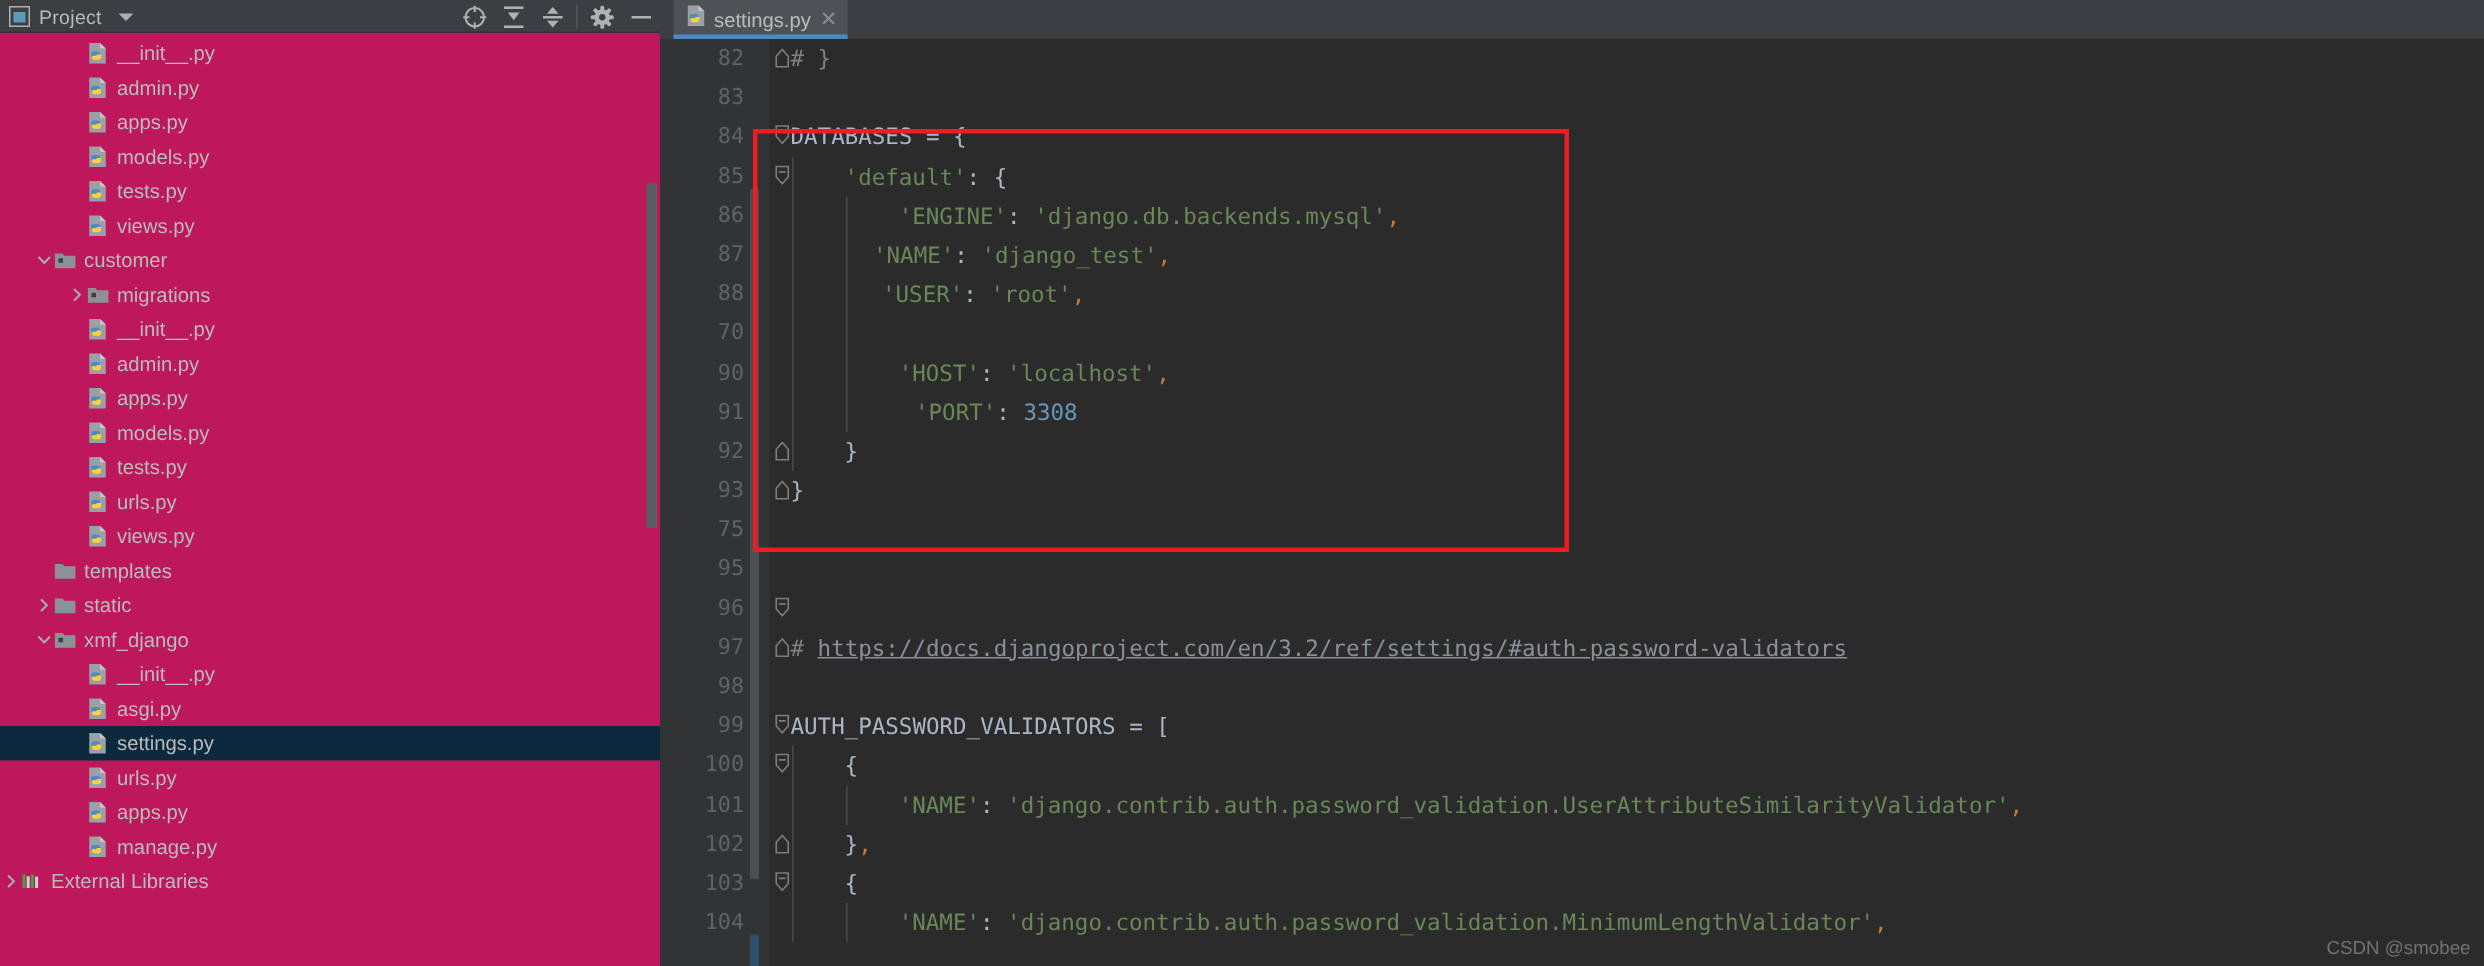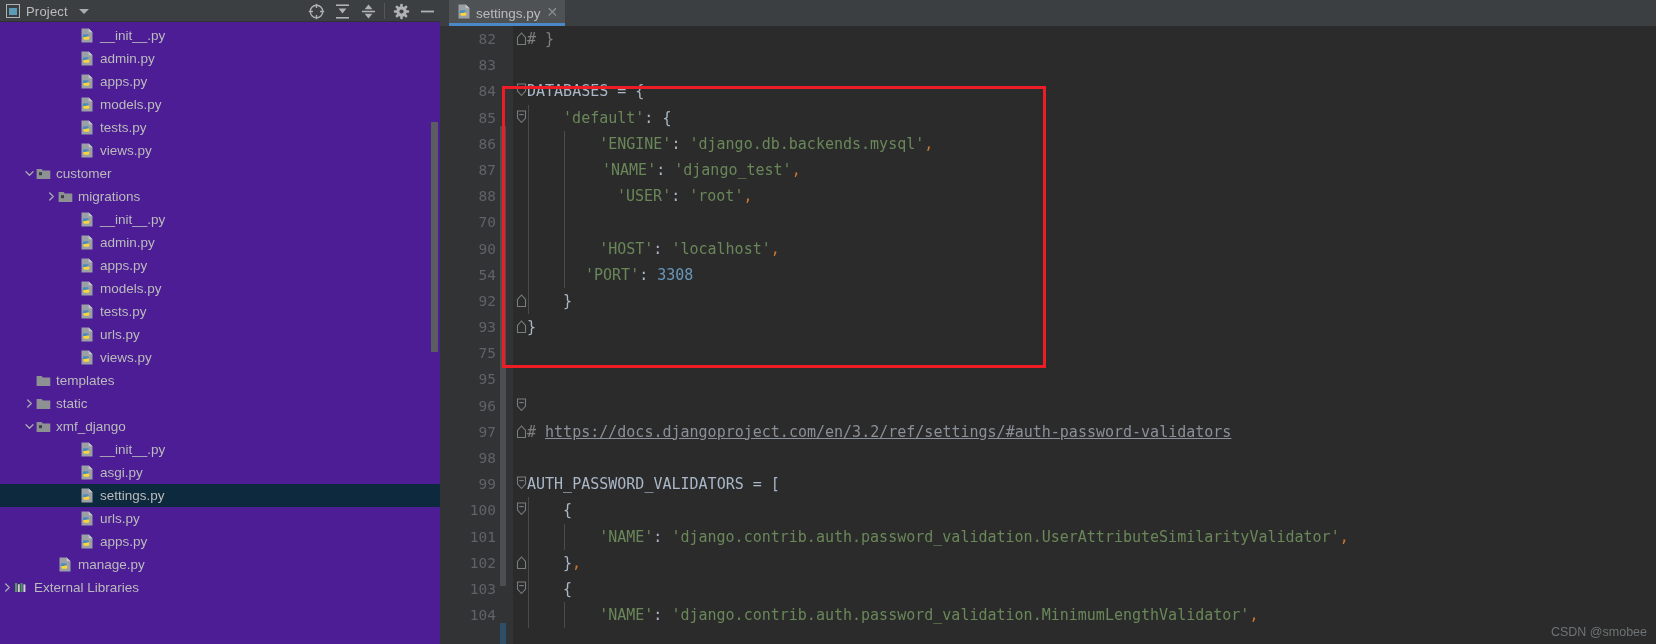--- a/index.html
+++ b/index.html
@@ -8,21 +8,21 @@
     background: #2b2b2b;
     font-family: "Liberation Sans", sans-serif;
     overflow: hidden;
   }
   #app { position: relative; width: 1656px; height: 644px; display: flex; }
 
   
   #project-panel {
     position: relative;
     width: 440px; height: 644px;
-    background: #4c1d95;
+    background: #be185d;
     flex: 0 0 440px;
   }
   #project-toolbar {
     position: relative;
     height: 22px;
     background: #3c3f41;
     display: flex; align-items: center;
     padding-left: 6px;
   }
   #project-toolbar::after {
@@ -74,21 +74,21 @@
   .row.selected { background: #0d293e; }
   .row .arrow {
     width: 14px; height: 23px; display: flex;
     align-items: center; justify-content: center; flex: 0 0 14px;
   }
   .row .arrow svg { display: block; }
   .row .ico { width: 18px; display: flex; align-items: center; justify-content: flex-start; flex: 0 0 18px; }
   .row .lbl { padding-left: 2px; }
   .ind-1 { padding-left: 22px; }
   .ind-2 { padding-left: 44px; }
-  .ind-3 { padding-left: 66px; }
+  .ind-3 { padding-left: 44px; }
 
   
   #panel-scrollbar {
     position: absolute; top: 122px; left: 431px;
     width: 7px; height: 230px; background: #5b5e60; border-radius: 1px;
   }
 
   
   #editor-area {
     position: relative; flex: 1 1 auto; height: 644px; background: #2b2b2b;
@@ -568,25 +568,25 @@
           <div class="cl"><span class="lnum">83</span><span class="ctext" style="left: 87px;"></span></div>
           <div class="cl"><span class="lnum">84</span><span class="fold"><svg width="11" height="15" viewBox="0 0 11 15">
                 <path d="M1.5 1 h8 v7 l-4 4.5 l-4 -4.5 z" fill="none" stroke="#7a7d80" stroke-width="1.1"></path>
                 <line x1="3.2" y1="4.6" x2="7.8" y2="4.6" stroke="#7a7d80" stroke-width="1.1"></line>
               </svg></span><span class="ctext" style="left: 87px;"><span class="s-txt">DATABASES = {</span></span></div>
           <div class="cl"><span class="lnum">85</span><span class="fold"><svg width="11" height="15" viewBox="0 0 11 15">
                 <path d="M1.5 1 h8 v7 l-4 4.5 l-4 -4.5 z" fill="none" stroke="#7a7d80" stroke-width="1.1"></path>
                 <line x1="3.2" y1="4.6" x2="7.8" y2="4.6" stroke="#7a7d80" stroke-width="1.1"></line>
               </svg></span><span class="ctext" style="left: 123.08px;"><span class="s-str">'default'</span><span class="s-txt">: {</span></span><span class="guide" style="left: 88px; top: 0px; height: 26.2px;"></span></div>
           <div class="cl"><span class="lnum">86</span><span class="ctext" style="left: 159.16px;"><span class="s-str">'ENGINE'</span><span class="s-txt">: </span><span class="s-str">'django.db.backends.mysql'</span><span class="s-pun">,</span></span><span class="guide" style="left: 88px; top: 0px; height: 26.2px;"></span><span class="guide" style="left: 124.08px; top: 0px; height: 26.2px;"></span></div>
-          <div class="cl"><span class="lnum">87</span><span class="ctext" style="left: 162px;"><span class="s-str">'NAME'</span><span class="s-txt">: </span><span class="s-str">'django_test'</span><span class="s-pun">,</span></span><span class="guide" style="left: 88px; top: 0px; height: 26.2px;"></span><span class="guide" style="left: 124.08px; top: 0px; height: 26.2px;"></span></div>
-          <div class="cl"><span class="lnum">88</span><span class="ctext" style="left: 177px;"><span class="s-str">'USER'</span><span class="s-txt">: </span><span class="s-str">'root'</span><span class="s-pun">,</span></span><span class="guide" style="left: 88px; top: 0px; height: 26.2px;"></span><span class="guide" style="left: 124.08px; top: 0px; height: 26.2px;"></span></div>
+          <div class="cl"><span class="lnum">87</span><span class="ctext" style="left: 142px;"><span class="s-str">'NAME'</span><span class="s-txt">: </span><span class="s-str">'django_test'</span><span class="s-pun">,</span></span><span class="guide" style="left: 88px; top: 0px; height: 26.2px;"></span><span class="guide" style="left: 124.08px; top: 0px; height: 26.2px;"></span></div>
+          <div class="cl"><span class="lnum">88</span><span class="ctext" style="left: 148px;"><span class="s-str">'USER'</span><span class="s-txt">: </span><span class="s-str">'root'</span><span class="s-pun">,</span></span><span class="guide" style="left: 88px; top: 0px; height: 26.2px;"></span><span class="guide" style="left: 124.08px; top: 0px; height: 26.2px;"></span></div>
           <div class="cl"><span class="lnum">70</span><span class="guide" style="left: 88px; top: 0px; height: 26.2px;"></span><span class="guide" style="left: 124.08px; top: 0px; height: 26.2px;"></span></div>
           <div class="cl"><span class="lnum">90</span><span class="ctext" style="left: 159.16px;"><span class="s-str">'HOST'</span><span class="s-txt">: </span><span class="s-str">'localhost'</span><span class="s-pun">,</span></span><span class="guide" style="left: 88px; top: 0px; height: 26.2px;"></span><span class="guide" style="left: 124.08px; top: 0px; height: 26.2px;"></span></div>
-          <div class="cl"><span class="lnum">54</span><span class="ctext" style="left: 145px;"><span class="s-str">'PORT'</span><span class="s-txt">: </span><span class="s-num">3308</span></span><span class="guide" style="left: 88px; top: 0px; height: 26.2px;"></span><span class="guide" style="left: 124.08px; top: 0px; height: 26.2px;"></span></div>
+          <div class="cl"><span class="lnum">91</span><span class="ctext" style="left: 170px;"><span class="s-str">'PORT'</span><span class="s-txt">: </span><span class="s-num">3308</span></span><span class="guide" style="left: 88px; top: 0px; height: 26.2px;"></span><span class="guide" style="left: 124.08px; top: 0px; height: 26.2px;"></span></div>
           <div class="cl"><span class="lnum">92</span><span class="fold"><svg width="11" height="15" viewBox="0 0 11 15">
                 <path d="M1.5 13.5 h8 v-7 l-4 -4.5 l-4 4.5 z" fill="none" stroke="#7a7d80" stroke-width="1.1"></path>
               </svg></span><span class="ctext" style="left: 123.08px;"><span class="s-txt">}</span></span><span class="guide" style="left: 88px; top: 0px; height: 26.2px;"></span></div>
           <div class="cl"><span class="lnum">93</span><span class="fold"><svg width="11" height="15" viewBox="0 0 11 15">
                 <path d="M1.5 13.5 h8 v-7 l-4 -4.5 l-4 4.5 z" fill="none" stroke="#7a7d80" stroke-width="1.1"></path>
               </svg></span><span class="ctext" style="left: 87px;"><span class="s-txt">}</span></span></div>
           <div class="cl"><span class="lnum">75</span><span class="ctext" style="left: 87px;"></span></div>
           <div class="cl"><span class="lnum">95</span><span class="ctext" style="left: 87px;"></span></div>
           <div class="cl"><span class="lnum">96</span><span class="fold"><svg width="11" height="15" viewBox="0 0 11 15">
                 <path d="M1.5 1 h8 v7 l-4 4.5 l-4 -4.5 z" fill="none" stroke="#7a7d80" stroke-width="1.1"></path>

